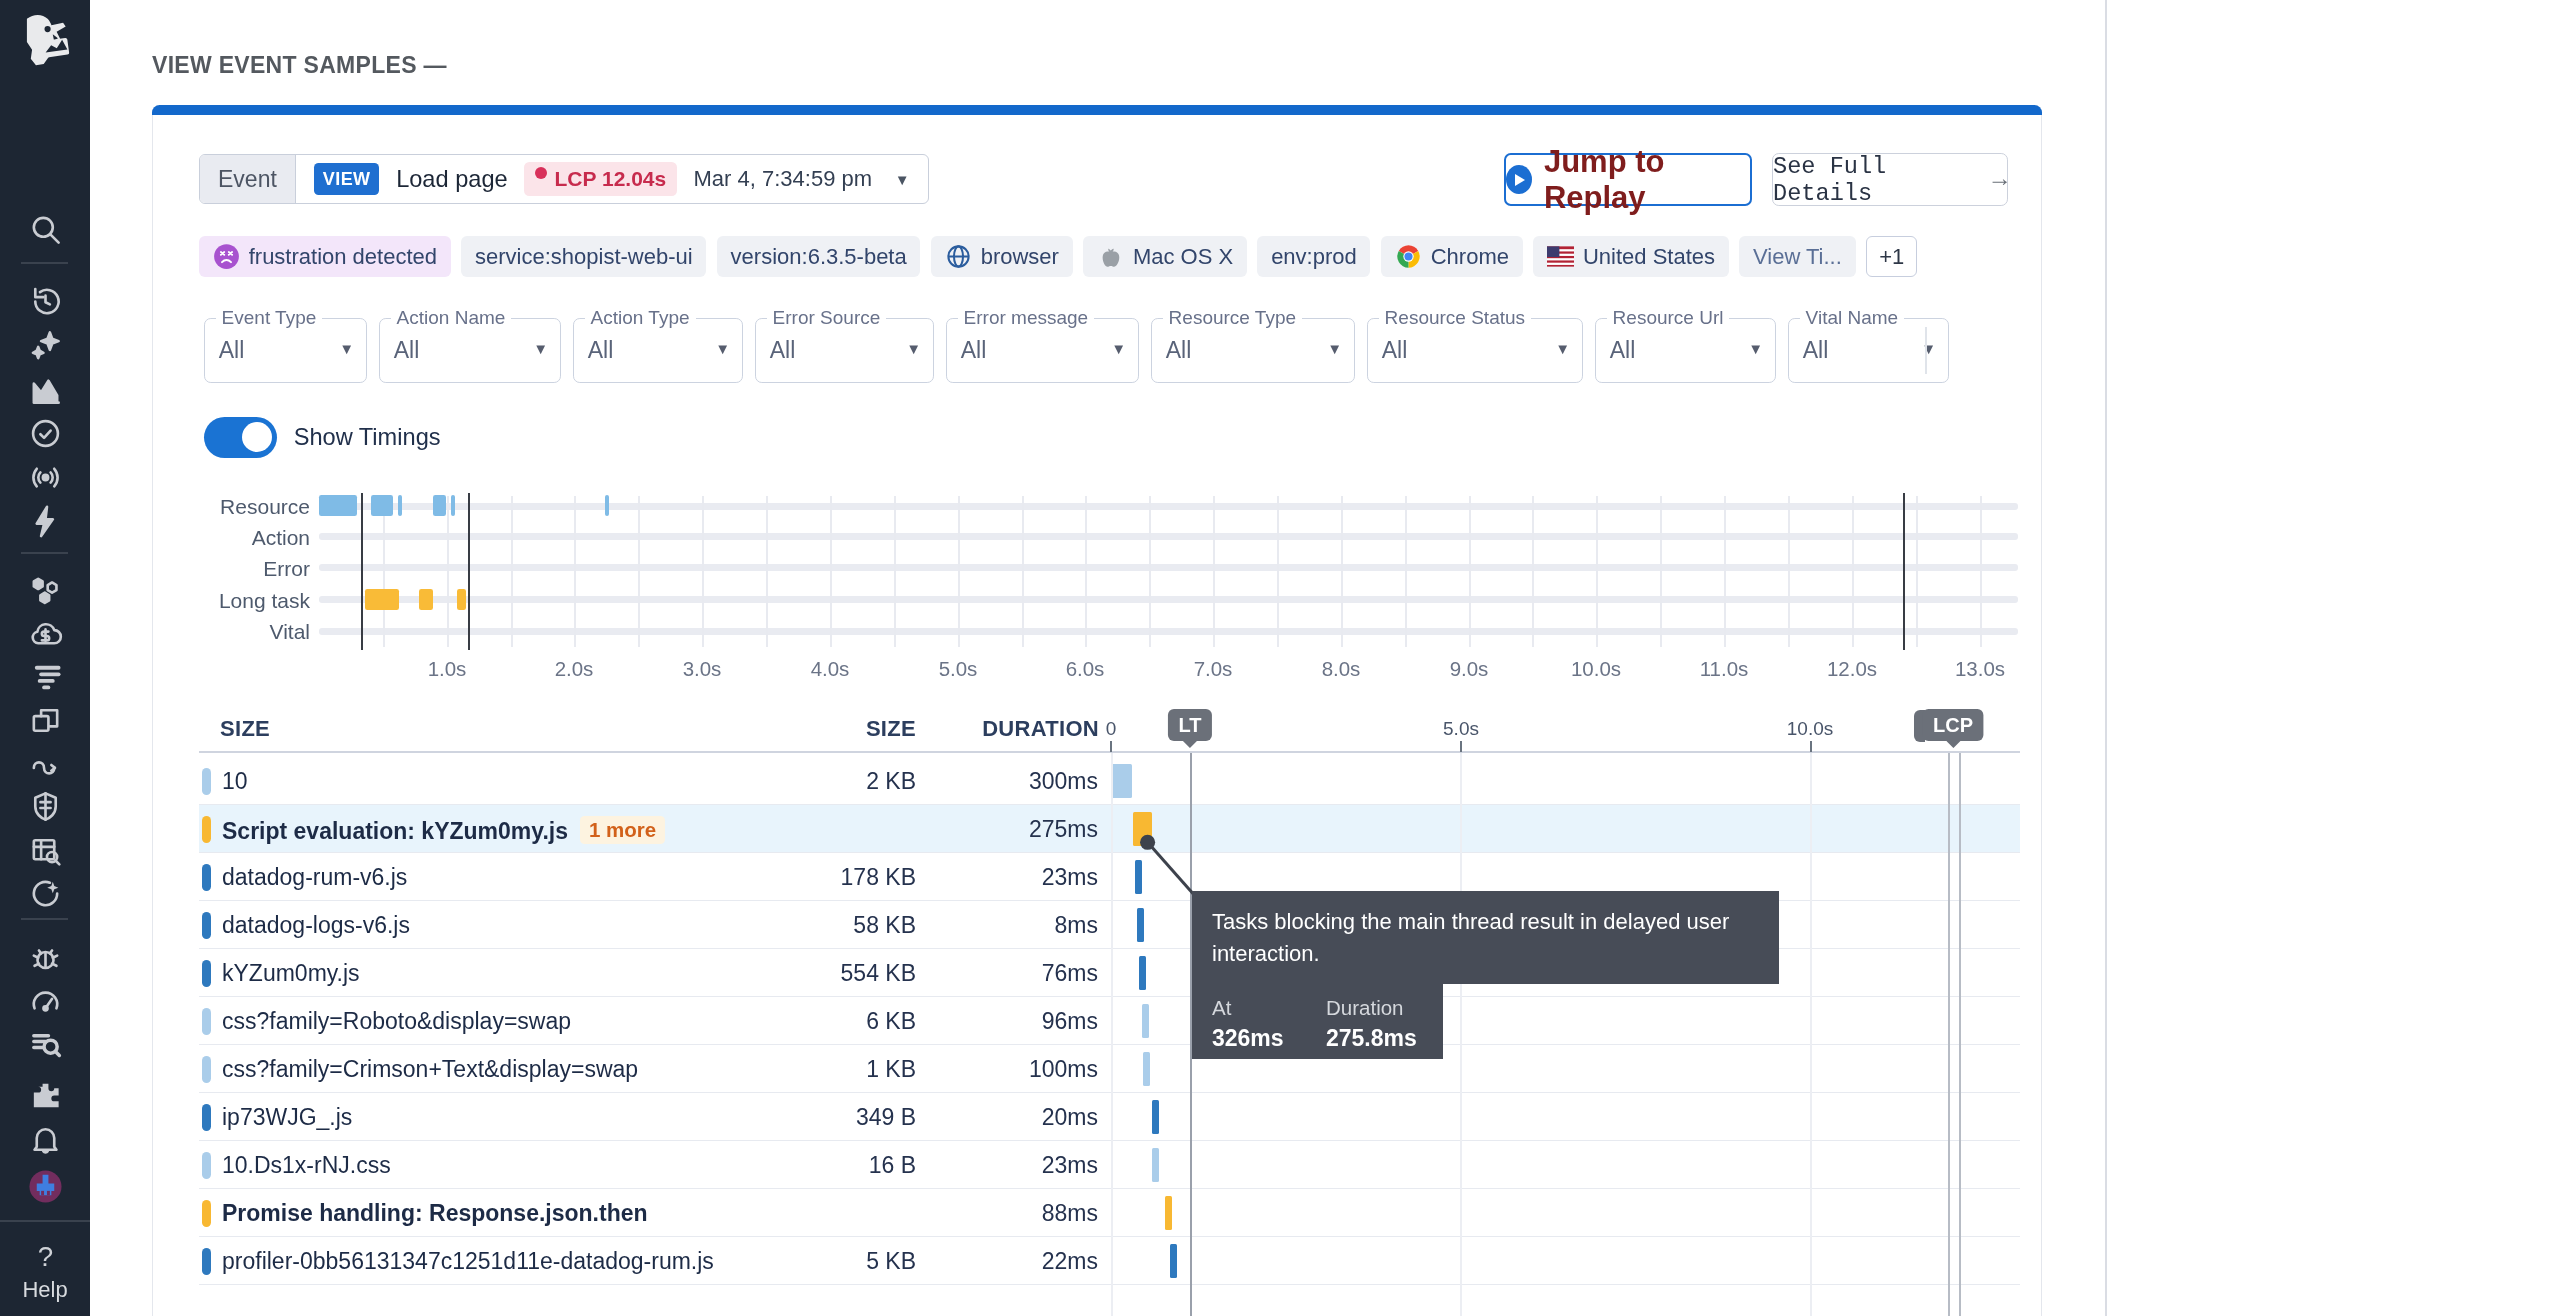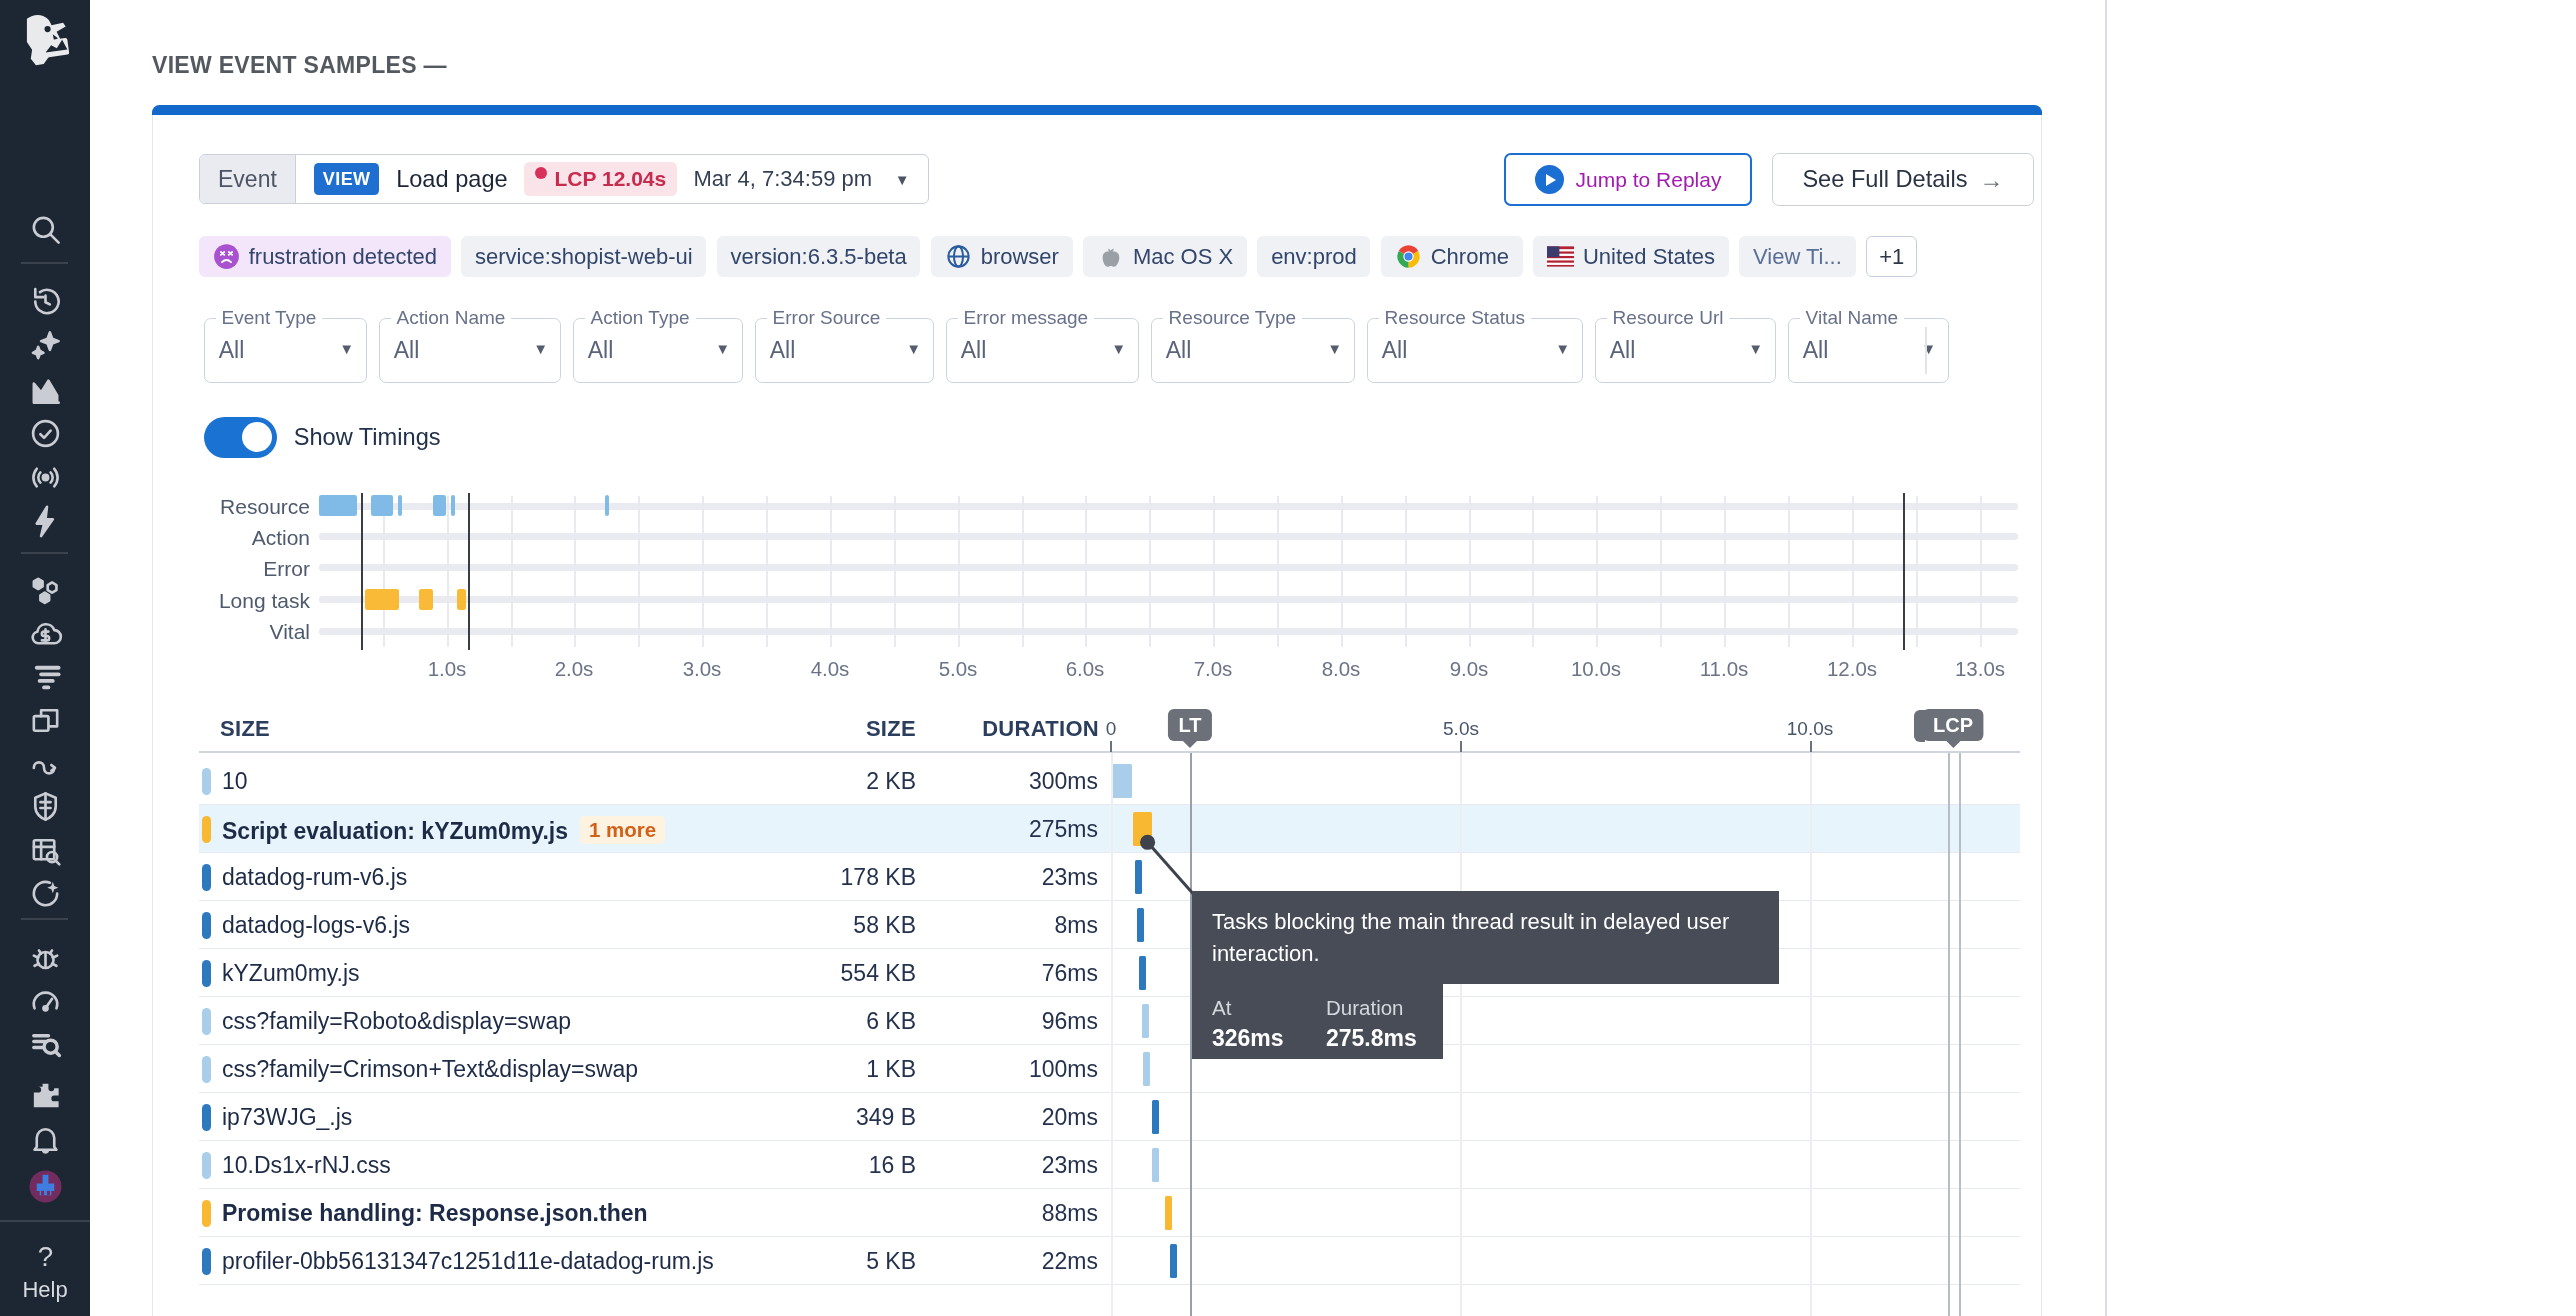--- a/index.html
+++ b/index.html
@@ -43,26 +43,26 @@
   .lcp-pill { display:flex; align-items:flex-start; gap:7.6px; background:#fbe4e9;
     border-radius:5.3px; padding:4.6px 10.6px; }
   .lcp-dot { width:12px; height:12px; border-radius:50%; background:#d8305a; }
   .lcp-text { color:#c72b4d; font-size:21px; font-weight:bold; }
   .event-date { font-size:22px; color:#333f52; }
   .event-caret { font-size:15px; color:#4b5563; margin-left:6px; }
 
   .btn { position:absolute; top:153px; height:53px; display:flex; align-items:center;
     justify-content:center; gap:12px; border-radius:6.8px; background:#fff; cursor:pointer; }
   .btn-replay { left:1504px; width:248px; border:2.3px solid #1b6ed2; color:#1b6ed2; }
-  .btn-replay .label { font-size:21px; color:#a21caf; font-weight:400; }
+  .btn-replay .label { font-size:31px; color:#7f1d1d; font-weight:700; }
   .play-circle { width:29px; height:29px; border-radius:50%; background:#1b6ed2;
     display:flex; align-items:center; justify-content:center; }
   .play-tri { width:0; height:0; border-left:10.6px solid #fff; border-top:6.8px solid transparent;
     border-bottom:6.8px solid transparent; margin-left:3px; }
-  .btn-details { left:1772px; width:262px; border:1.5px solid #ccd1dc; }
+  .btn-details { left:1772px; width:236px; border:1.5px solid #ccd1dc;font-family:Liberation Mono, monospace; }
   .btn-details .label { font-size:23.6px; color:#2a3344; }
   .btn-details .arrow { font-size:24px; color:#6a7078; }
 
   
   .tags-row { position:absolute; left:199px; top:236px; display:flex; gap:10.6px; align-items:center; }
   .tag { display:flex; align-items:center; gap:9px; height:41px; padding:0 13.7px;
     background:#eff1f5; border-radius:6px; font-size:22px; color:#32456b; cursor:pointer; white-space:nowrap; }
   .tag.purple { background:#f3e6fa; }
   .tag.muted { color:#5a6f96; }
   .tag svg { width:27px; height:27px; }

